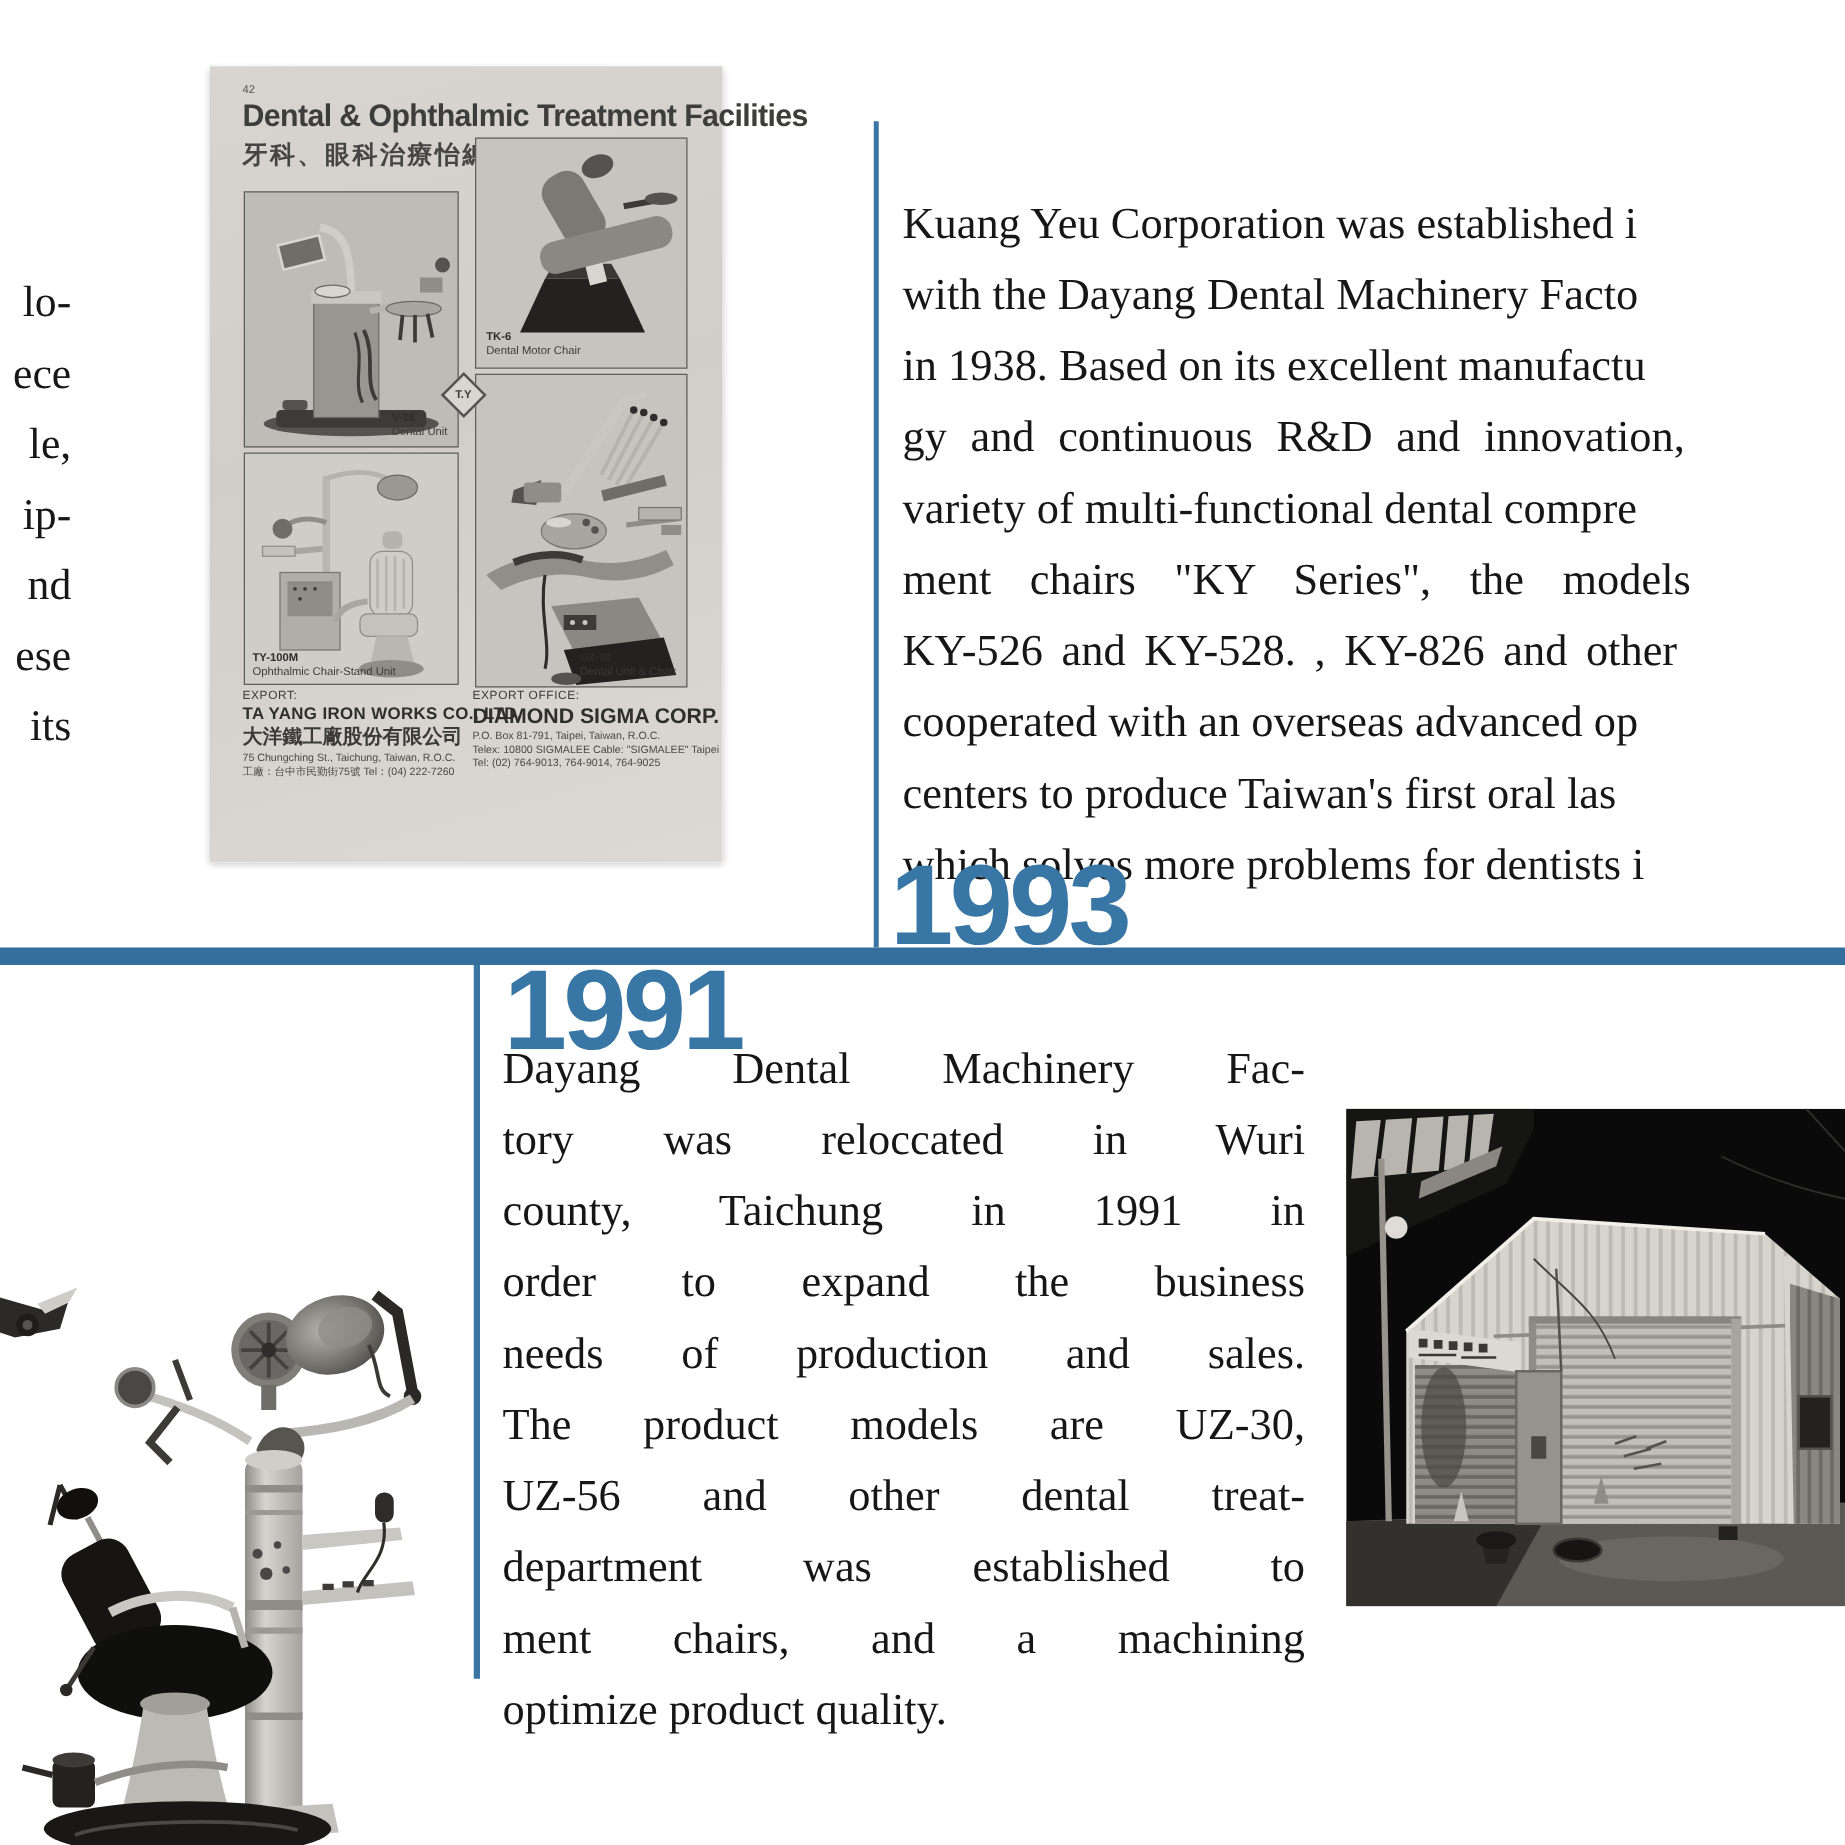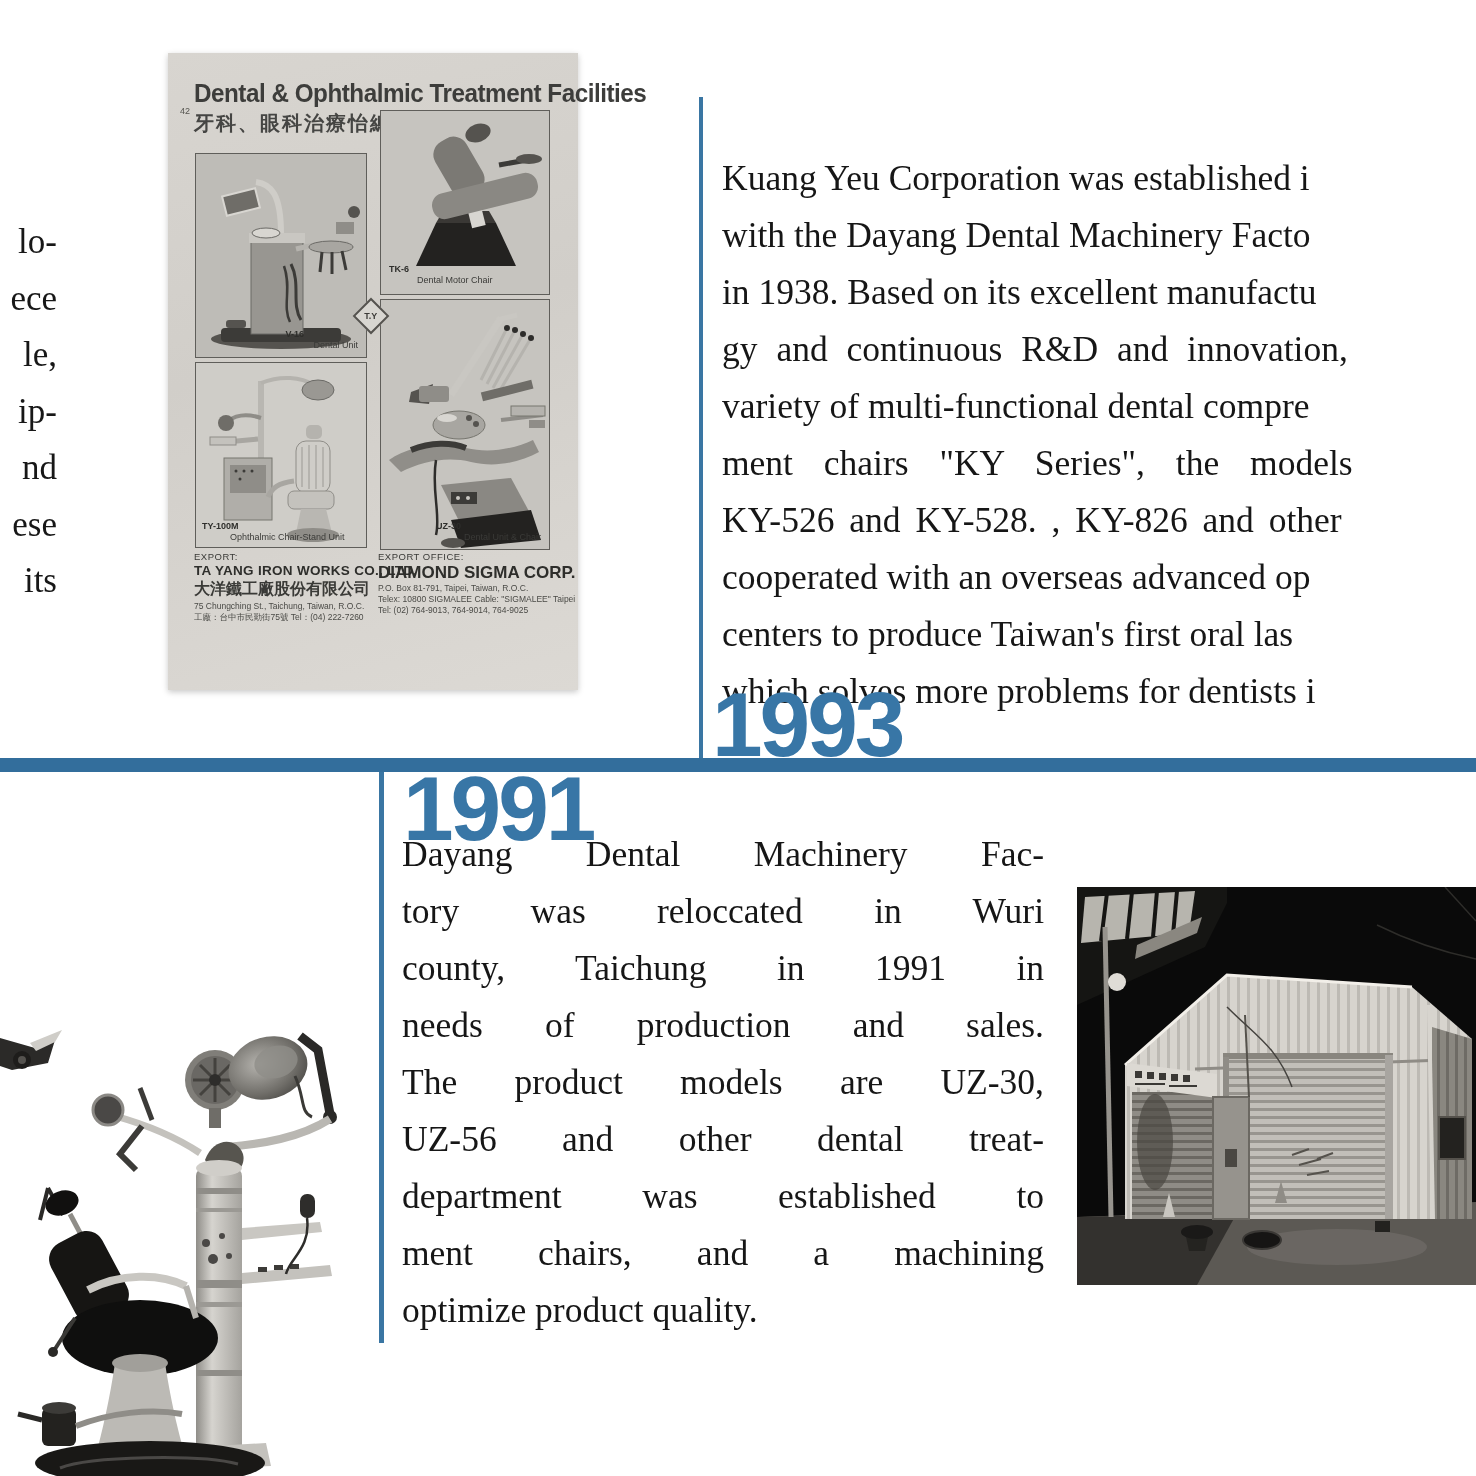--- a/index.html
+++ b/index.html
@@ -44,34 +44,34 @@
   }
   .p1991 .line.last{text-align-last:left;}
 
   
   .brochure{
     left:168px;top:53px;width:410px;height:637px;
     background:linear-gradient(165deg,#d8d5d0 0%,#d1cec9 45%,#dcd9d4 100%);
     box-shadow:0 2px 6px rgba(0,0,0,.22);
     font-family:"Liberation Sans", sans-serif;
   }
-  .b-pagenum{left:12px;top:13px;font-size:9px;color:#55544f;margin-top:40px;}
+  .b-pagenum{left:26px;top:13px;font-size:9px;color:#55544f;}
   .b-title{
     left:26px;top:26px;font-size:25px;font-weight:700;color:#3d3d3b;
     letter-spacing:-0.5px;transform:scaleX(.97);transform-origin:left top;white-space:nowrap;
   }
   .b-subtitle{left:26px;top:57px;font-size:20px;font-weight:700;color:#454543;letter-spacing:2px;white-space:nowrap;}
   .panel{background:#c2c0bb;border:1px solid #5f5e5a;}
   .panel svg{display:block;width:100%;height:100%;}
   .pv16{left:27px;top:100px;width:170px;height:203px;background:#bebcb7;}
   .ptk6{left:212px;top:57px;width:168px;height:183px;background:#c6c4bf;}
   .pty{left:27px;top:309px;width:170px;height:184px;background:#cfcdc8;}
   .puz{left:212px;top:246px;width:168px;height:249px;background:#c6c4bf;}
   .cap{position:absolute;font-size:9px;line-height:11px;color:#2e2e2b;font-weight:700;}
-  .cap .cap2{font-weight:400;color:#3a3a37;margin-left:28px;}
+  .cap .cap2{font-weight:400;color:#3a3a37;}
   .cap-v16{right:8px;bottom:6px;text-align:left;}
   .cap-tk6{left:8px;bottom:8px;}
   .cap-ty{left:6px;bottom:4px;}
   .cap-uz{right:8px;bottom:6px;}
   .diamond{
     left:190px;top:250px;width:22px;height:22px;
     background:#d8d6d1;border:2px solid #55534f;transform:rotate(45deg);
     display:flex;align-items:center;justify-content:center;
   }
   .diamond span{transform:rotate(-45deg);font-size:9px;font-weight:700;color:#3c3b38;}
@@ -256,20 +256,21 @@
 <div class="abs tl-bar"></div>
 <div class="abs vline v1993"></div>
 <div class="abs vline v1991"></div>
 <div class="abs year y1993">1993</div>
 <div class="abs year y1991">1991</div>
 
 <div class="abs p1991">
   <div class="line">Dayang Dental Machinery Fac-</div>
   <div class="line">tory was reloccated in Wuri</div>
   <div class="line">county, Taichung in 1991 in</div>
+  <div class="line">order to expand the business</div>
   <div class="line">needs of  production and sales.</div>
   <div class="line">The product models are UZ-30,</div>
   <div class="line">UZ-56 and other dental treat-</div>
   <div class="line">department was established to</div>
   <div class="line">ment chairs, and a machining</div>
   <div class="line last">optimize product quality.</div>
 </div>
 
 <svg class="abs chair-photo" viewBox="0 0 352 458">
   <defs>

